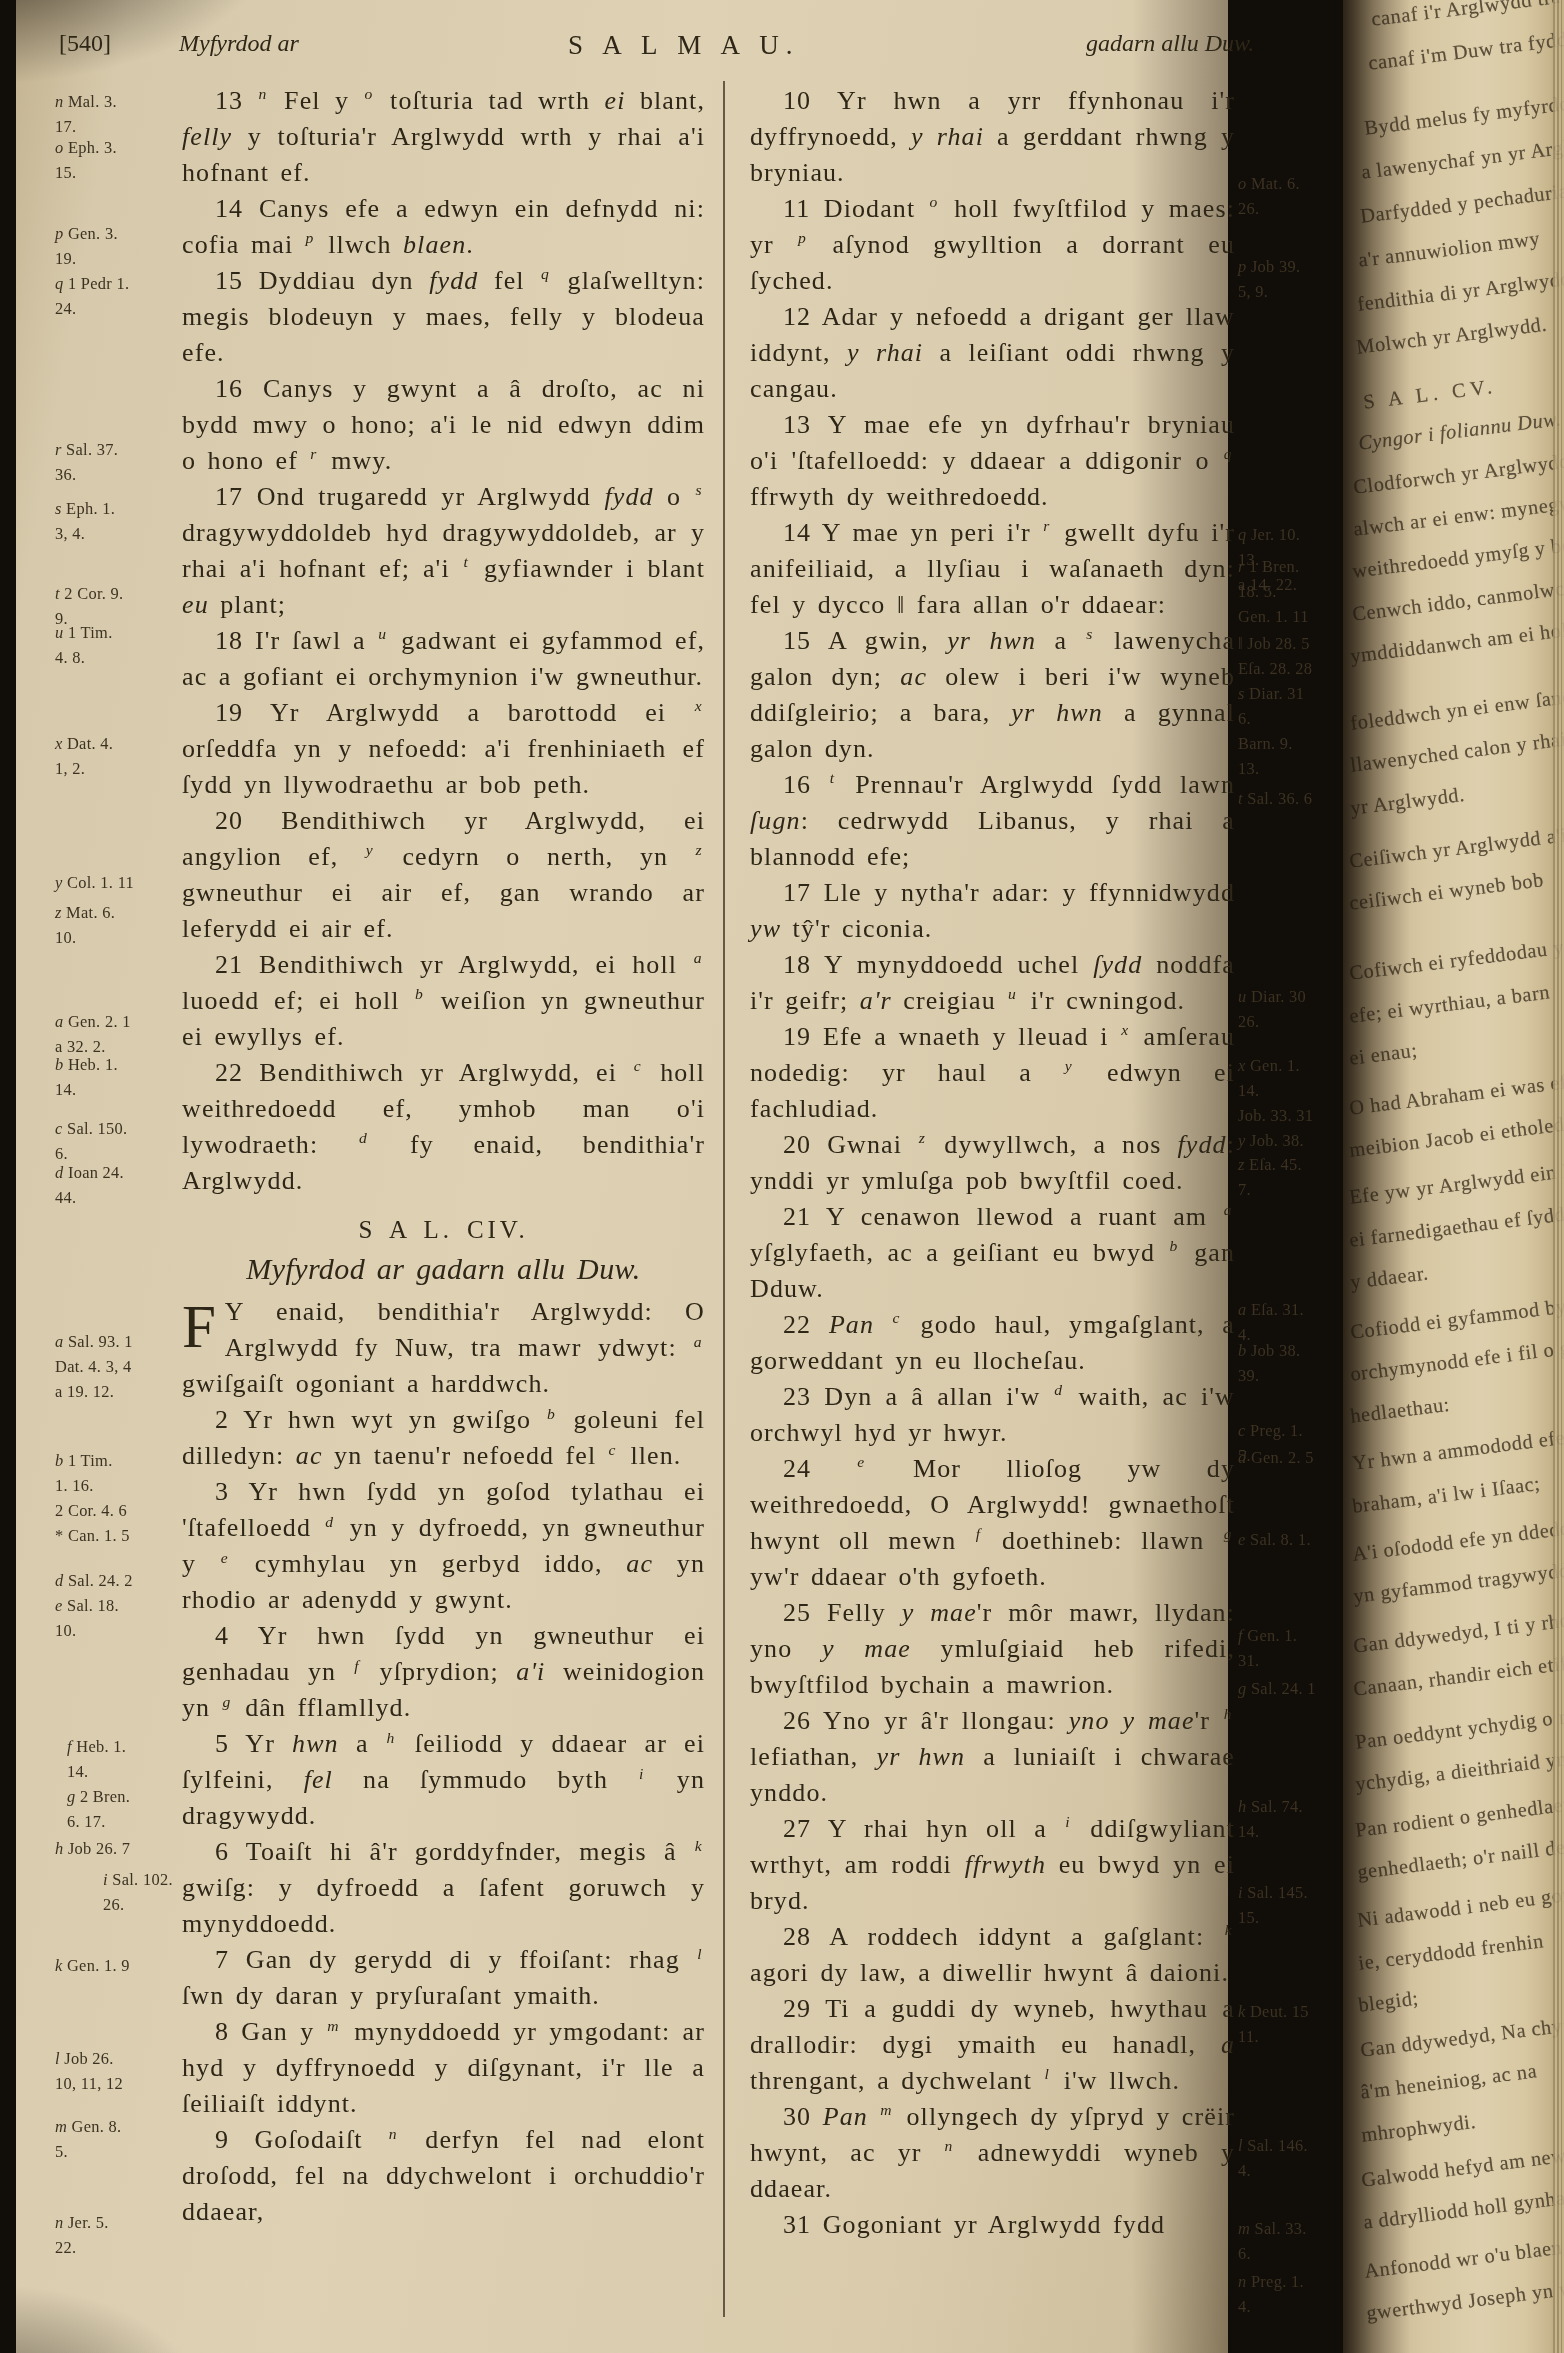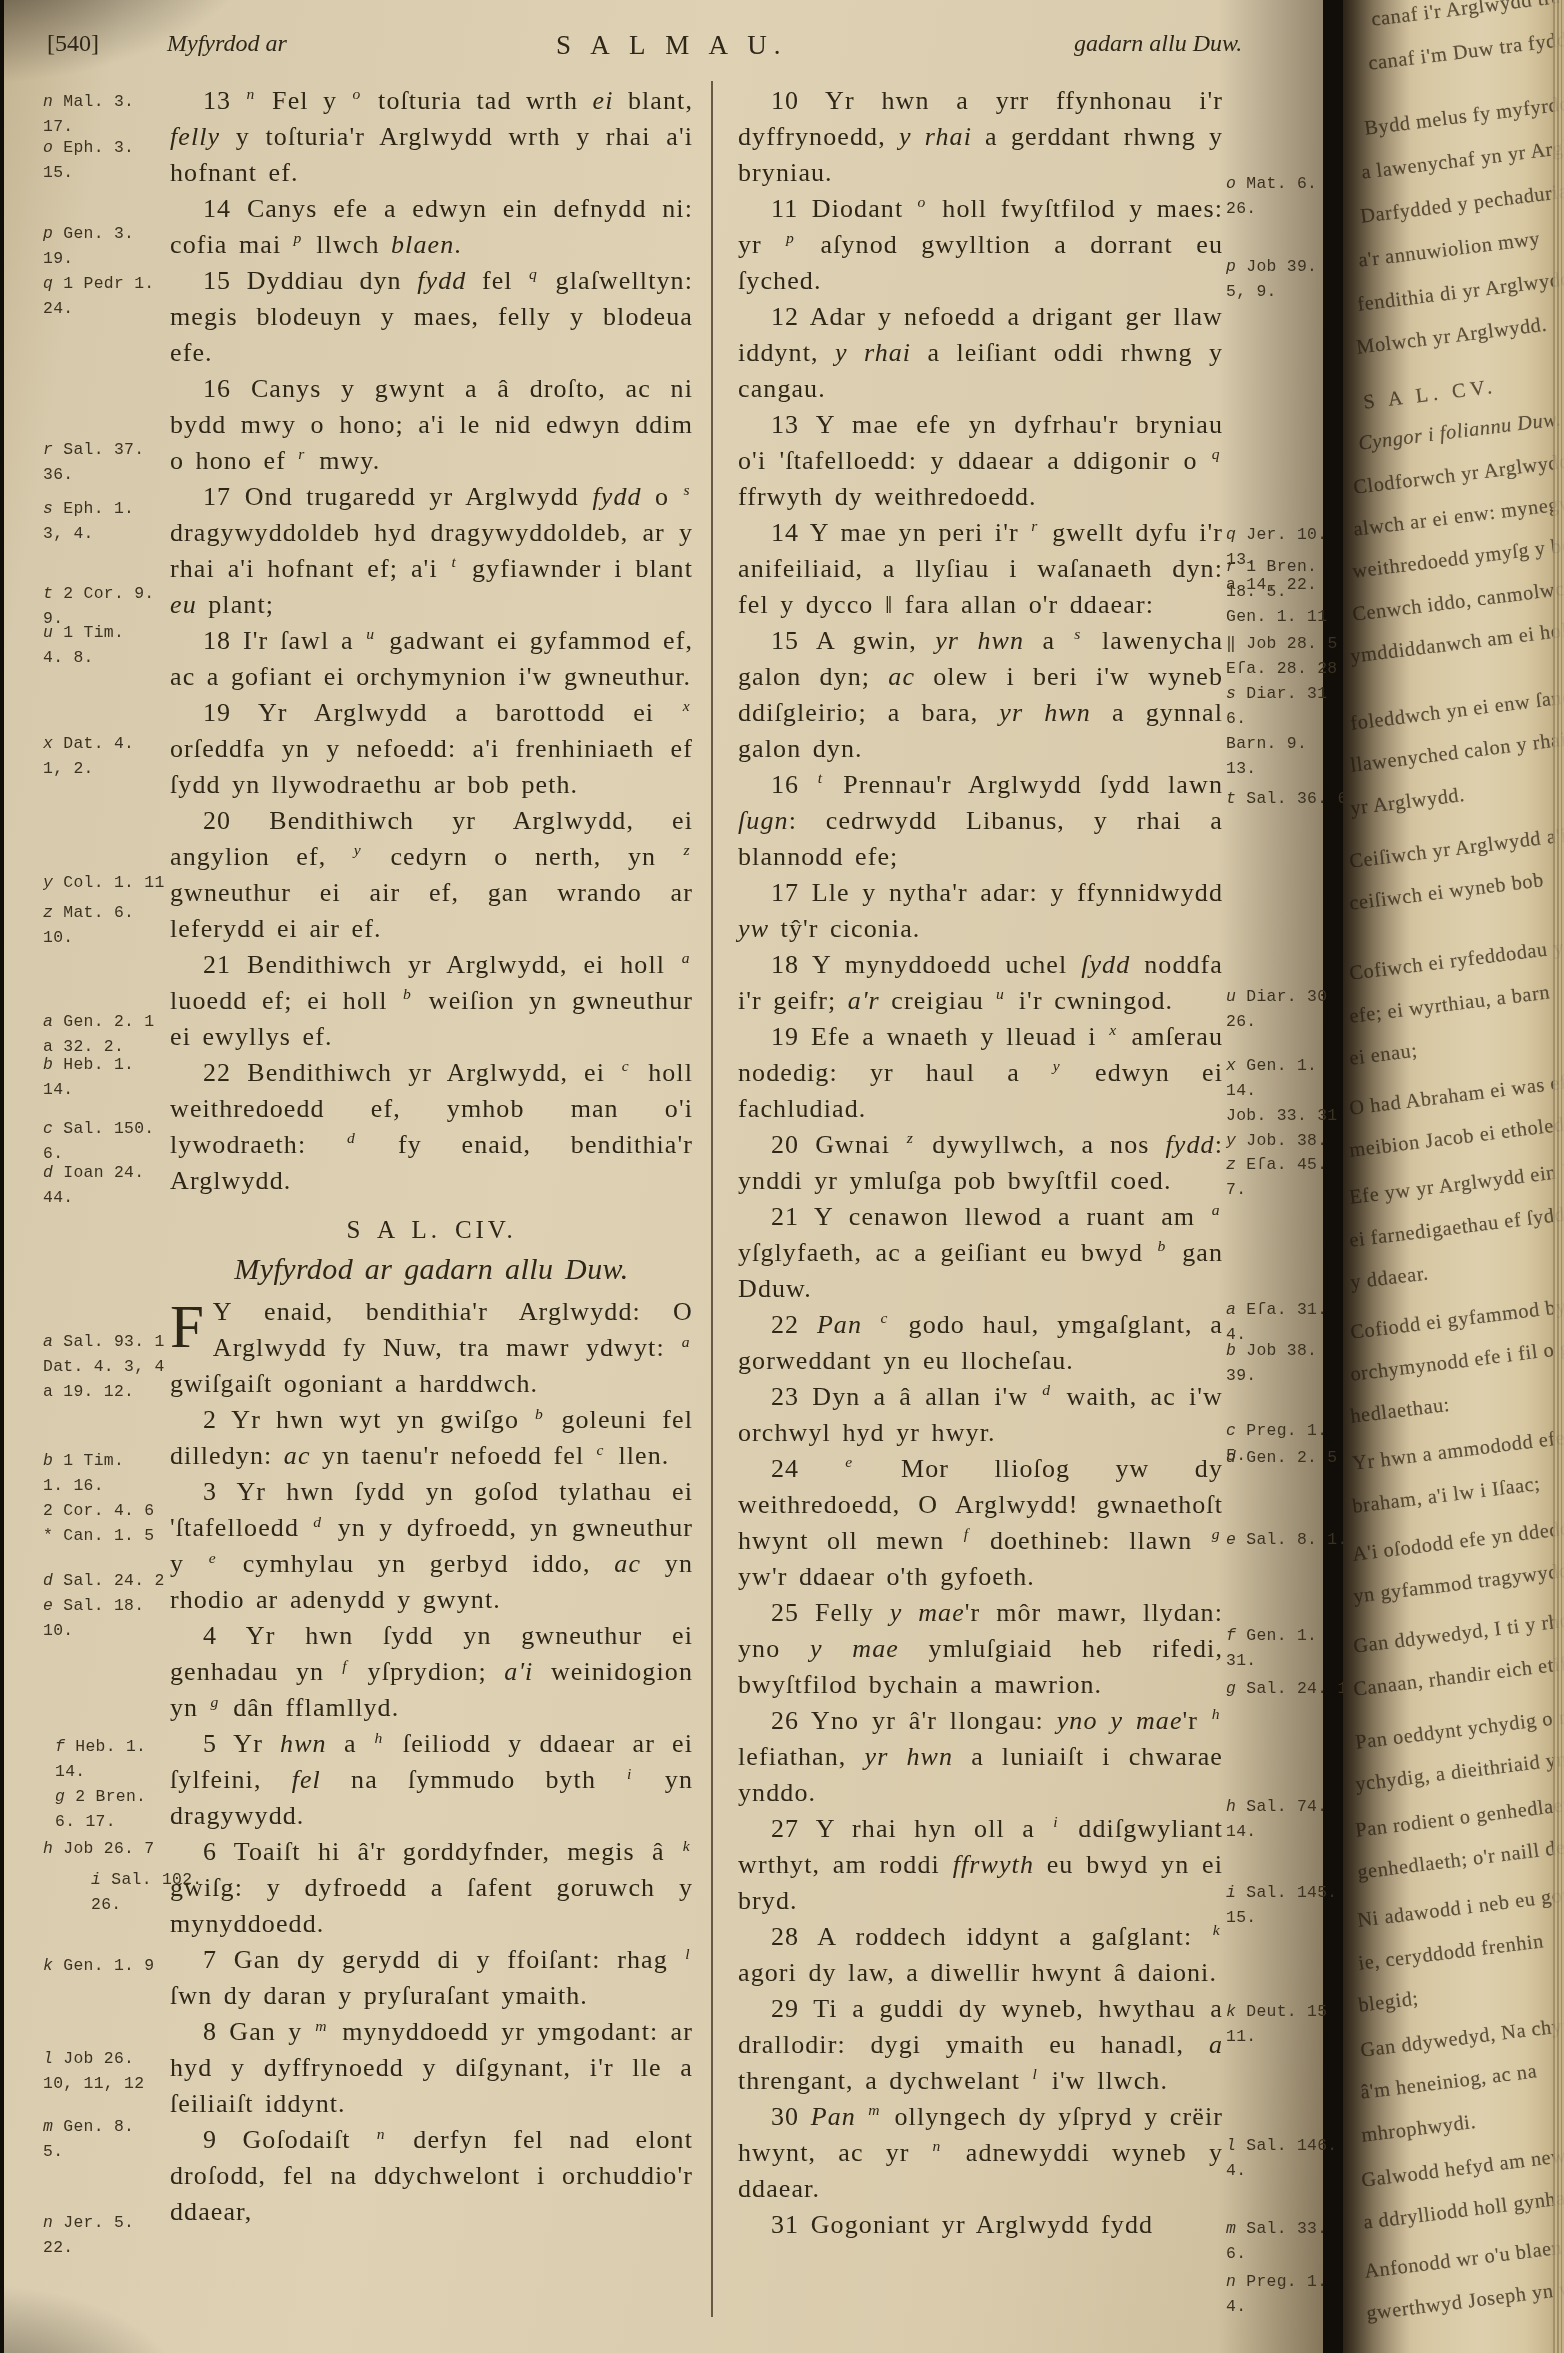--- a/index.html
+++ b/index.html
@@ -1,21 +1,21 @@
 <!DOCTYPE html>
 <html style="font-size:12.5px"><head>
 <meta charset="utf-8">
 <style>
   * { box-sizing: border-box; }
   html,body { margin:0; padding:0; width:1565px; height:2354px; background:#110d09; overflow:hidden;
               font-family:"Liberation Serif","DejaVu Serif",serif; }
   .scan { position:absolute; inset:0; }
 
   
-  .page-main { position:absolute; left:4px; top:0; width:1319px; height:2354px;
+  .page-main { position:absolute; left:16px; top:0; width:1212px; height:2354px;
     background:
       radial-gradient(485px 250px at -3% -3%, rgba(22,15,8,.82), rgba(22,15,8,0) 62%),
       radial-gradient(336px 188px at -2% 102%, rgba(22,15,8,.5), rgba(22,15,8,0) 62%),
       linear-gradient(90deg, rgba(0,0,0,0) 0 92%, rgba(34,22,8,.38) 100%),
       linear-gradient(100deg, #c3b391 0%, #d7caac 7%, #ded1b4 42%, #d9cbac 78%, #cfc09f 94%, #c2b18e 100%);
     color:#2e2617;
   }
 
   
   .hdr { position:absolute; top:30px; left:0; width:1343px; height:36px; font-size:24px; }
@@ -39,21 +39,21 @@
 
   .psalm-head { text-align:center; font-size:25px; letter-spacing:3.9px; margin:12.5px 0 0; text-indent:0; }
   .psalm-sub  { text-align:center; font-style:italic; font-size:30px; margin:3.1px 0 7.8px; text-indent:0;
                 letter-spacing:0.4px; }
   .dropcap { float:left; font-size:61px; line-height:56px; padding:4.7px 7.8px 0 0; }
 
   
   .mleft  { position:absolute; left:39px;  top:83px; width:119px; height:2254px; }
   .mright { position:absolute; left:1222px; top:83px; width:119px; height:2261px; }
   .mnote  { position:absolute; left:0; font-size:16.4px; line-height:25px; color:#3c3222;
-            white-space:nowrap; letter-spacing:0.3px;font-family:Liberation Mono, monospace; }
+            white-space:nowrap; letter-spacing:0.3px; }
   .mnote em { font-style:italic; }
 
   
   .page-edge { position:absolute; left:1343px; top:0; width:222px; height:2354px; overflow:hidden;
     background:
       linear-gradient(90deg, #8e7c5c 0%, #b3a07c 9%, #ccba95 20%, #d8c8a4 38%, #ded0ae 62%, #d8c8a2 82%, #c7b58d 93%, #a8946c 100%);
   }
   .edge-text { position:absolute; inset:0; z-index:1; }
   .efrag { position:absolute; white-space:nowrap; font-size:20.3px; color:#4a3e2b;
            transform:rotate(-7deg); transform-origin:left top; opacity:.88;

